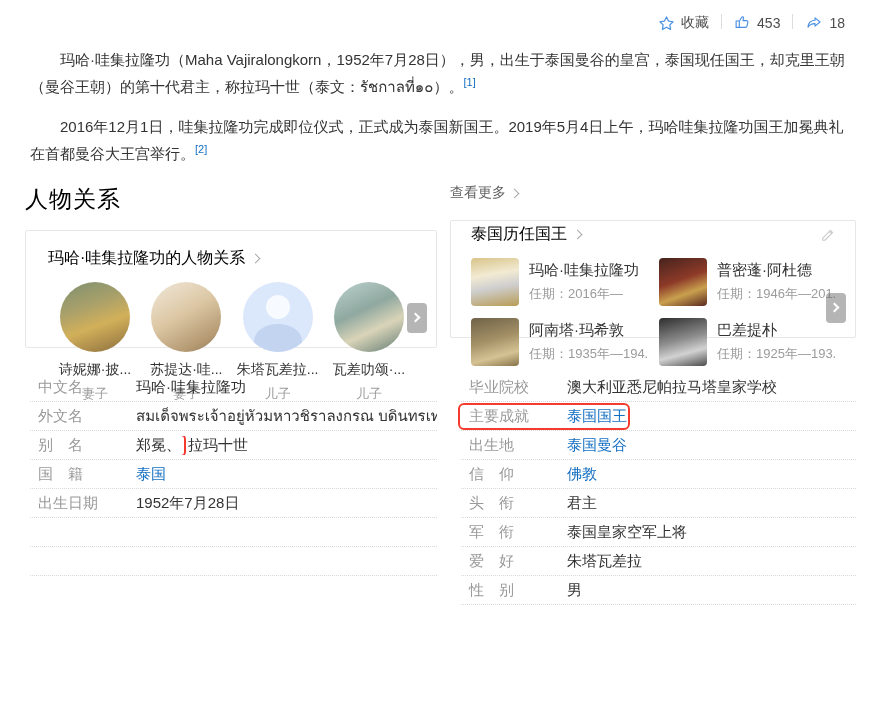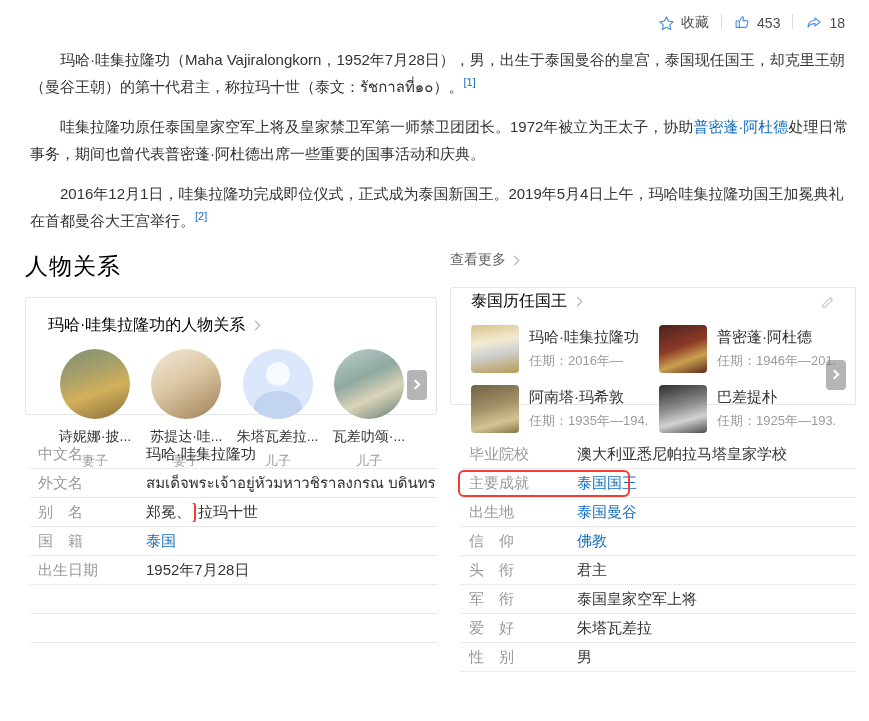--- a/index.html
+++ b/index.html
@@ -67,21 +67,21 @@
   .carousel-btn { position:absolute; right:9px; top:72px; width:20px; height:30px; border:none;
     border-radius:4px; background:rgba(120,120,120,.55); cursor:pointer; }
   .carousel-btn .chev-w { position:absolute; left:5px; top:11px; width:7px; height:7px;
     border-top:2px solid #fff; border-right:2px solid #fff; transform:rotate(45deg); }
 
   
   .info-tables { display:flex; margin:25px 13px 0 30px; }
   .itable { width:407px; }
   .itable.right { margin-left:24px; flex:1; }
   .irow { position:relative; display:flex; align-items:center; height:29px;
-    border-bottom:1px dotted #d9d9d9; font-size:15px; padding-left:8px;gap:10px; }
+    border-bottom:1px dotted #d9d9d9; font-size:15px; padding-left:8px; }
   .ilabel { width:98px; flex-shrink:0; color:#999; }
   .ivalue { color:#333; white-space:nowrap; overflow:hidden; }
   .red-inline { display:inline-block; border:2px solid #f53b30; border-radius:5px;
     padding:0 3px; margin:-3px 2px -3px -5px; }
   .red-row-box { position:absolute; left:-3px; top:1px; width:172px; height:27px;
     border:2px solid #f53b30; border-radius:6px; pointer-events:none; }
 </style>
 </head>
 <body>
 
@@ -105,21 +105,20 @@
     <div class="tool-item">
       <svg width="18" height="17" viewBox="0 0 24 24">
         <path d="M13.5 5.5l7 5.8-7 5.8v-3.6C8 13.6 5 16 3.5 18.5c.2-5.5 3.5-9.3 10-9.7z" fill="none" stroke="#4a90e2" stroke-width="1.6" stroke-linejoin="round"></path>
       </svg>
       <span>18</span>
     </div>
   </div>
 
   <div class="article">
     <p><span>玛哈·哇集拉隆功（Maha Vajiralongkorn，1952年7月28日），男，出生于泰国曼谷的皇宫，泰国现任国王，却克里王朝（曼谷王朝）的第十代君主，称拉玛十世（泰文：รัชกาลที่๑๐）。</span><sup class="ref">[1]</sup></p>
-    <p><span>哇集拉隆功原任泰国皇家空军上将及皇家禁卫军第一师禁卫团团长。1972年被立为王太子，协助</span><a class="lnk">普密蓬·阿杜德</a><span>处理日常事务，期间也曾代表普密蓬·阿杜德出席一些重要的国事活动和庆典。</span></p>
     <p><span>2016年12月1日，哇集拉隆功完成即位仪式，正式成为泰国新国王。2019年5月4日上午，玛哈哇集拉隆功国王加冕典礼在首都曼谷大王宫举行。</span><sup class="ref">[2]</sup></p>
   </div>
 
   <div class="sections">
 
     <div class="col-left">
       <h2 class="sec-heading">人物关系</h2>
       <div class="card relations-card">
         <div class="card-title">
           <span>玛哈·哇集拉隆功的人物关系</span>

